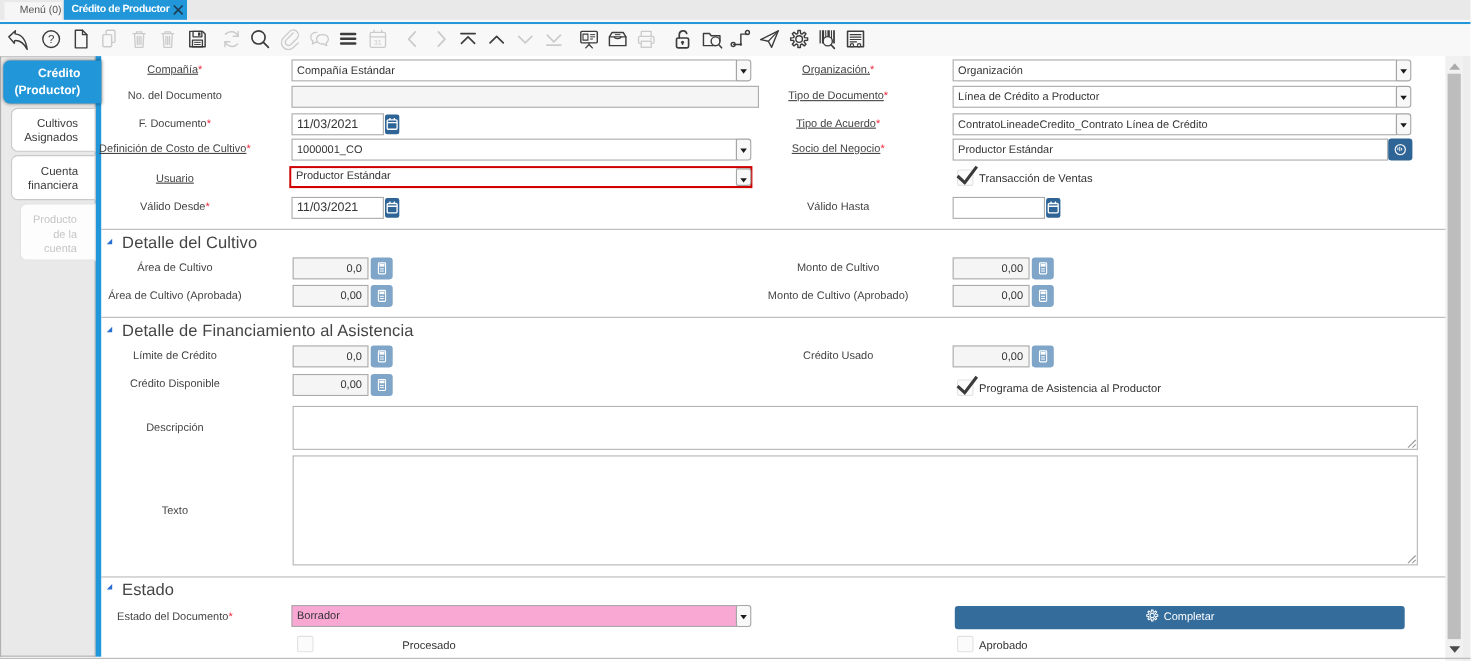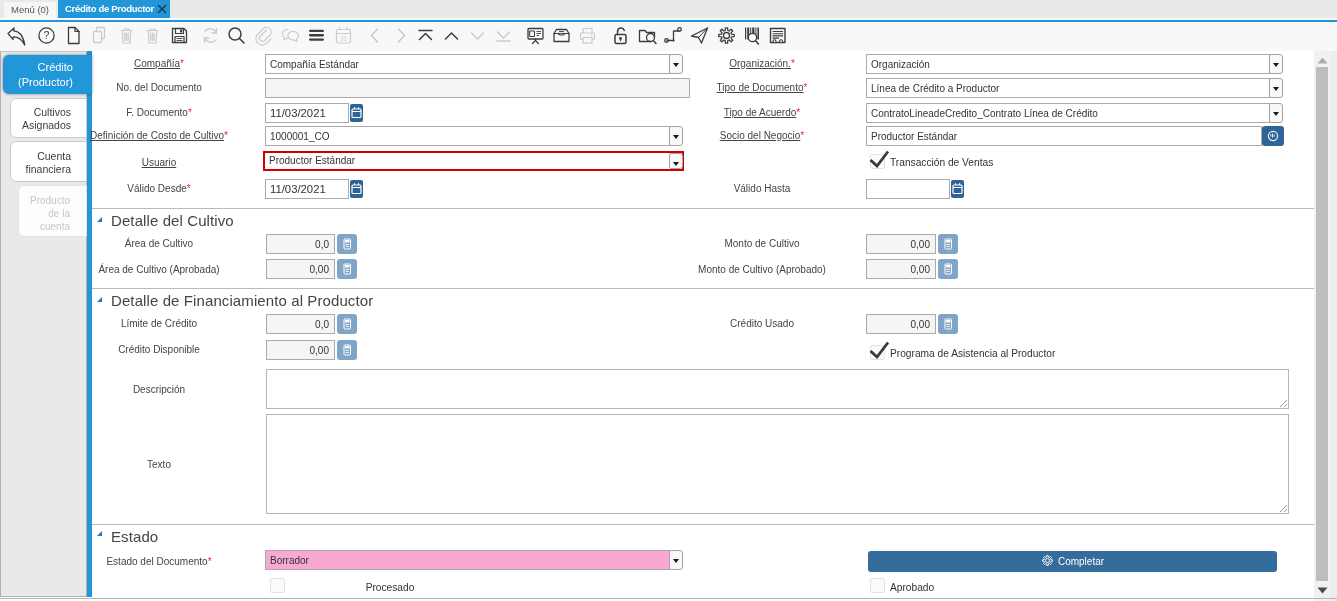--- a/index.html
+++ b/index.html
@@ -1,29 +1,29 @@
 <!DOCTYPE html>
 <html><head><meta charset="utf-8"><style>
 *{margin:0;padding:0;box-sizing:border-box}
 html,body{width:1337px;height:601px;overflow:hidden}
 body{position:relative;font-family:"Liberation Sans",sans-serif;background:#fff}
 .abs{position:absolute}
 
 #tabbar{position:absolute;left:0;top:0;width:1337px;height:20px;background:#e9e9e9;border-bottom:2px solid #f8f8f8}
-#tabmenu{position:absolute;left:4px;top:2px;width:52px;height:16px;background:#f6f6f6;color:#555;font-size:9.5px;text-align:center;line-height:16px}
+#tabmenu{position:absolute;left:4px;top:2px;width:52px;height:16px;background:#f6f6f6;color:#555;font-size:9.5px;text-align:right;line-height:16px}
 #tabact{position:absolute;left:58px;top:0;width:112px;height:18px;background:#2196d9;color:#fff;font-size:9.5px;letter-spacing:-0.3px;font-weight:bold;line-height:18px;padding-left:7px;white-space:nowrap}
 #blueline{position:absolute;left:0;top:20px;width:1337px;height:2px;background:#2196d9}
 
 #toolbar{position:absolute;left:0;top:22px;width:1337px;height:29px;background:#f8f8f8}
 .ti{position:absolute;top:25px;width:21px;height:21px}
 
 #rail{position:absolute;left:0;top:51px;width:87px;height:546px;background:#e9e9e9;border:1px solid #b0b0b0;border-top-color:#c5c5c5}
 #strip{position:absolute;left:87px;top:51px;width:5px;height:546px;background:#2196d9}
 .vtab{position:absolute;text-align:right;font-size:10.5px;line-height:12.5px;border-radius:6px 0 0 6px}
-#vt1{left:3px;top:55px;width:89px;height:39px;background:#2196d9;color:#fff;font-weight:normal;font-size:11px;line-height:14.5px;padding:5px 19px 0 0;box-shadow:0 0 3px rgba(0,0,0,0.45)}
+#vt1{left:3px;top:55px;width:89px;height:39px;background:#2196d9;color:#fff;font-weight:bold;font-size:11px;line-height:14.5px;padding:5px 19px 0 0;box-shadow:0 0 3px rgba(0,0,0,0.45)}
 #vt2{left:10px;top:98px;width:77px;height:40px;background:#fff;border:1px solid #c9c9c9;color:#3c3c3c;padding:7px 15px 16px 0}
 #vt3{left:10px;top:141px;width:77px;height:41px;background:#fff;border:1px solid #c9c9c9;color:#3c3c3c;padding:8px 15px 0 0}
 #vt4{left:18px;top:185px;width:69px;height:52px;background:#fdfdfd;border:1px solid #e3e3e3;color:#c6c6c6;padding:8px 16px 0 0;font-size:10px;line-height:13px}
 
 #sbtrack{position:absolute;left:1314px;top:51px;width:16px;height:550px;background:#f1f1f1}
 #sbthumb{position:absolute;left:1316px;top:67px;width:12px;height:514px;background:#bdbdbd}
 #rstrip{position:absolute;left:1330px;top:51px;width:7px;height:550px;background:#ededed}
 
 .lb{position:absolute;font-size:10px;color:#444;text-align:center;white-space:nowrap;line-height:12px}
 .lb u{text-decoration:underline}
@@ -294,21 +294,21 @@
 <div class="calc" style="left:938px;top:259px">
     <svg width="20" height="20" viewBox="0 0 20 20" style="position:absolute;left:0;top:0">
       <rect x="7" y="5" width="6.5" height="10" rx="0.8" fill="none" stroke="#fff" stroke-width="1"></rect>
       <rect x="8" y="6" width="4.5" height="2.4" fill="#fff"></rect>
       <path d="M8.4 10.4 H12 M8.4 12.4 H12" stroke="#fff" stroke-width="0.9"></path>
     </svg>
   </div>
 
 <div class="secline" style="top:288px"></div>
 <div class="tri" style="left:97px;top:297px"></div>
-<div class="sechdr" style="left:111px;top:292px">Detalle de Financiamiento al Productor</div>
+<div class="sechdr" style="left:111px;top:292px">Detalle de Financiamiento al Asistencia</div>
 <div class="lb" style="left:59px;top:318px;width:200px">Límite de Crédito</div>
 <div class="fld dis num" style="left:266px;top:314px;width:69px">0,0</div>
 <div class="calc" style="left:337px;top:314px">
     <svg width="20" height="20" viewBox="0 0 20 20" style="position:absolute;left:0;top:0">
       <rect x="7" y="5" width="6.5" height="10" rx="0.8" fill="none" stroke="#fff" stroke-width="1"></rect>
       <rect x="8" y="6" width="4.5" height="2.4" fill="#fff"></rect>
       <path d="M8.4 10.4 H12 M8.4 12.4 H12" stroke="#fff" stroke-width="0.9"></path>
     </svg>
   </div>
 <div class="lb" style="left:59px;top:344px;width:200px">Crédito Disponible</div>

